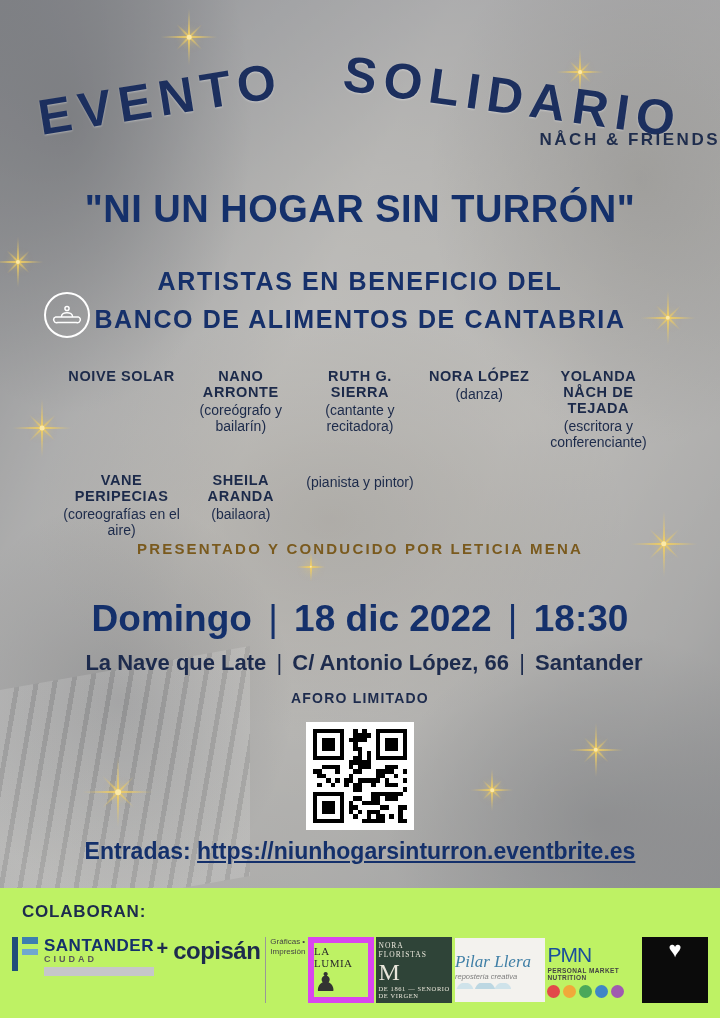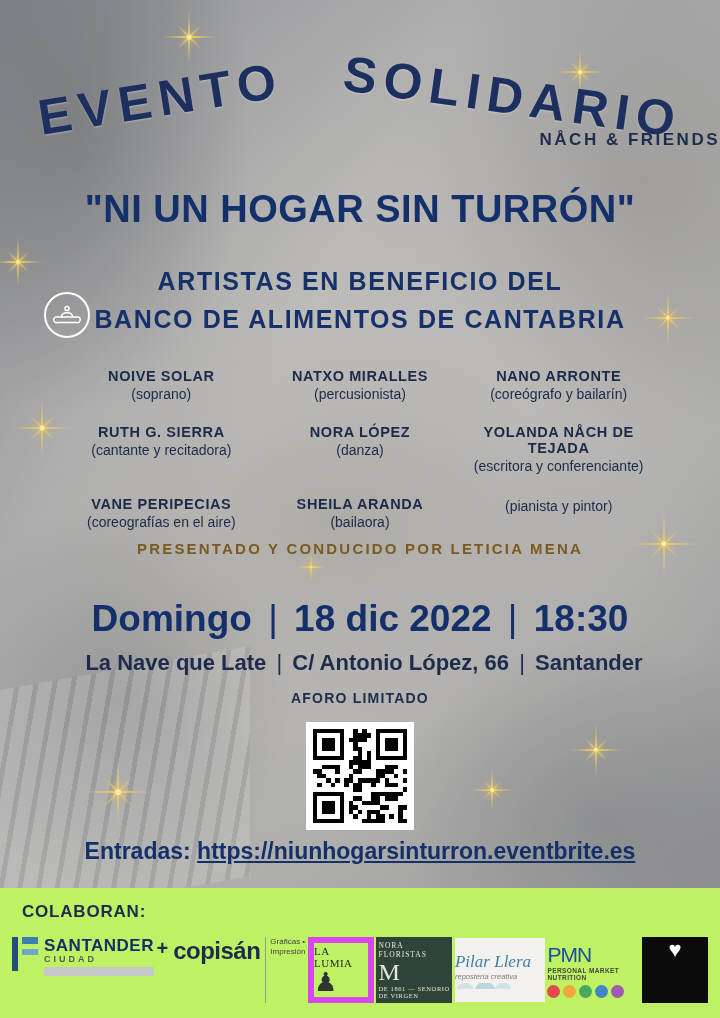--- a/index.html
+++ b/index.html
@@ -102,21 +102,21 @@
     width: 46px; height: 46px; border-radius: 50%;
     border: 2px solid #ffffff;
     display: flex; align-items: center; justify-content: center;
   }
   .food-badge svg { width: 30px; height: 30px; }
 
   
   .artists {
     position: absolute; top: 368px; left: 62px; right: 62px;
     display: grid;
-    grid-template-columns: 1fr 1fr 1fr;
+    grid-template-columns: 1fr 1fr 1fr 1fr 1fr;
     row-gap: 22px;
   }
   .artist { text-align: center; color: #1c2a4a; }
   .artist .name { font-size: 14.5px; font-weight: 700; letter-spacing: .6px; }
   .artist .role { font-size: 14px; font-weight: 400; margin-top: 2px; }
 
   .presented {
     position: absolute; top: 540px; left: 0; right: 0;
     text-align: center;
     font-size: 15px; font-weight: 700; letter-spacing: 2.2px;
@@ -331,25 +331,20 @@
       <svg viewBox="0 0 32 32" aria-hidden="true">
         <path d="M4 18 h24 a2 2 0 0 1 -2 6 H6 a2 2 0 0 1 -2 -6 Z" fill="none" stroke="#fff" stroke-width="1.6"></path>
         <path d="M10 18 c0 -6 12 -6 12 0" fill="none" stroke="#fff" stroke-width="1.6"></path>
         <circle cx="16" cy="9" r="2.2" fill="none" stroke="#fff" stroke-width="1.6"></circle>
       </svg>
     </div>
 
     <div class="artists">
       <div class="artist">
         <div class="name">NOIVE SOLAR</div>
-        <div class="role">(soprano)</div>
-      </div>
-      <div class="artist">
-        <div class="name">NATXO MIRALLES</div>
-        <div class="role">(percusionista)</div>
       </div>
       <div class="artist">
         <div class="name">NANO ARRONTE</div>
         <div class="role">(coreógrafo y bailarín)</div>
       </div>
       <div class="artist">
         <div class="name">RUTH G. SIERRA</div>
         <div class="role">(cantante y recitadora)</div>
       </div>
       <div class="artist">

